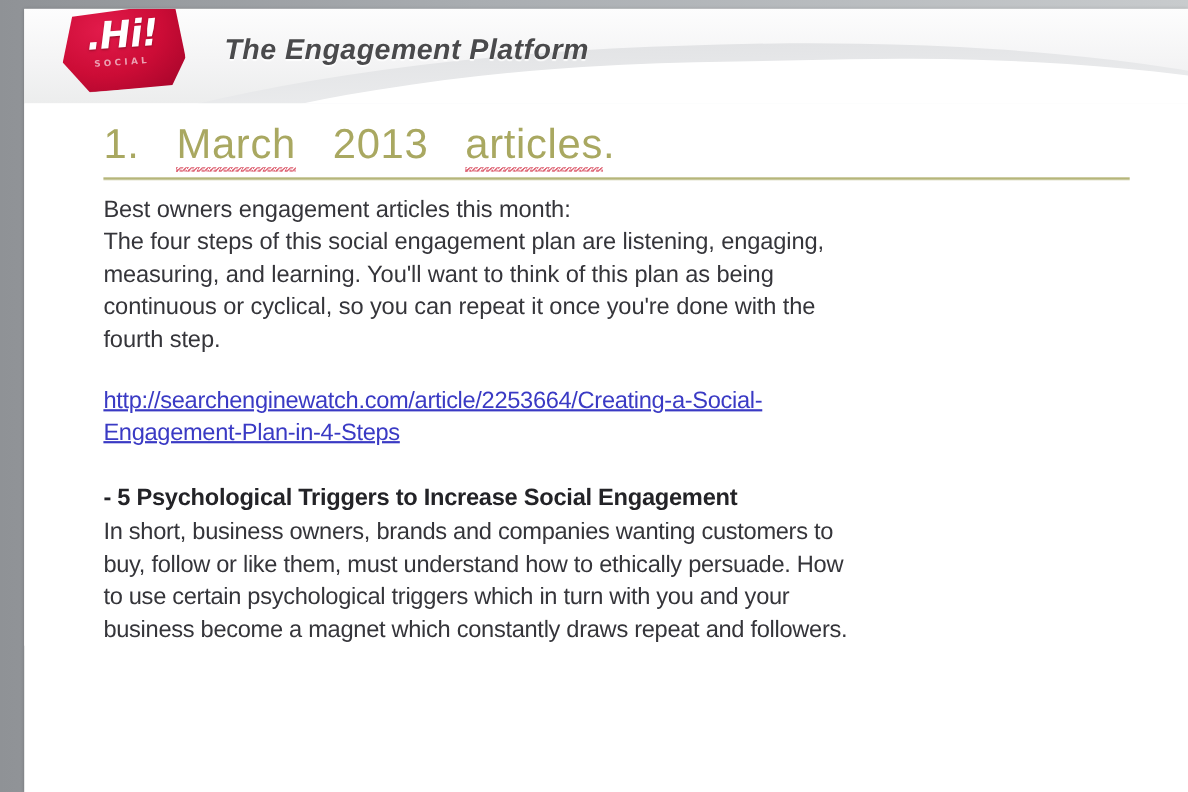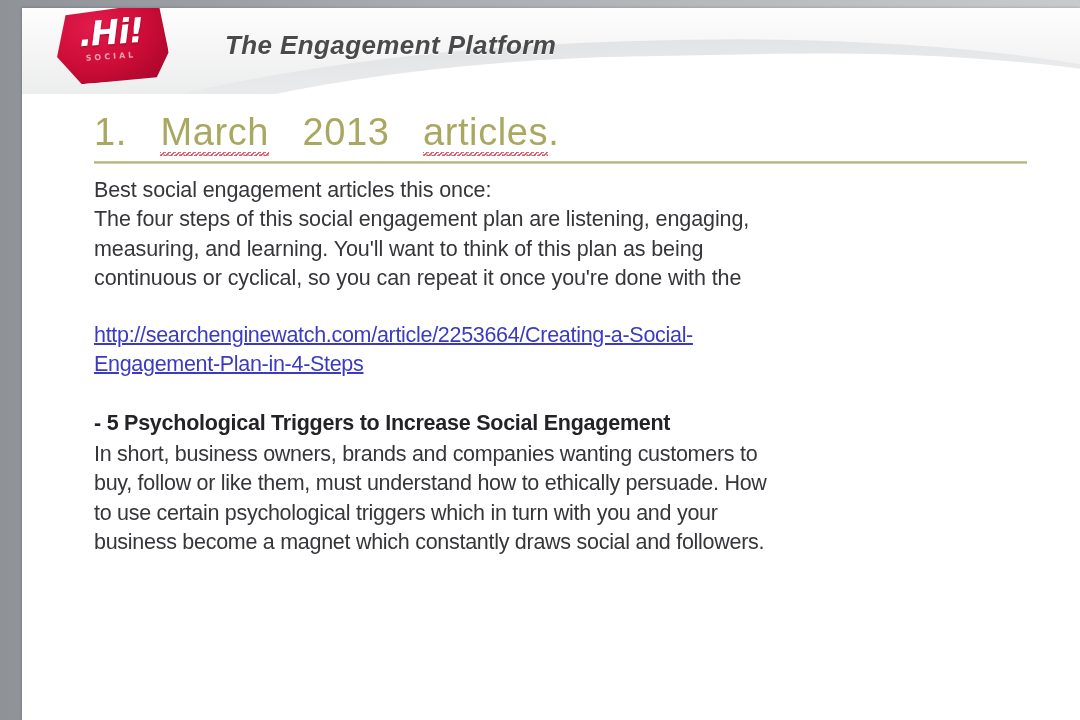--- a/index.html
+++ b/index.html
@@ -82,21 +82,21 @@
     text-align:center;
     color:#f0b9c6;
     font-family:"DejaVu Sans", sans-serif;
     font-weight:bold;
     font-size:8px; letter-spacing:3px;
     transform:rotate(-4deg);
     opacity:.85;
   }
 
   #tagline {
-    position:absolute; left:203px; top:22px;
+    position:absolute; left:182px; top:22px;
     z-index:5;
     font-family:"Liberation Sans", sans-serif;
     font-weight:bold; font-style:italic;
     font-size:26px; letter-spacing:.4px;
     color:#4a4a4c;
     text-shadow:0 1px 1px rgba(255,255,255,.9);
   }
 
   
   #content {
@@ -223,36 +223,37 @@
         <span class="sp-err">March</span>
         <span>&nbsp;</span>
         <span>2013</span>
         <span>&nbsp;</span>
         <span class="sp-err">articles</span><span>.</span>
       </div>
 
       <div id="title-rule"></div>
 
       <div class="body-block">
-        <div class="line">Best social engagement articles this once:</div>
+        <div class="line">Best owners engagement articles this month:</div>
         <div class="line">The four steps of this social engagement plan are listening, engaging,</div>
         <div class="line">measuring, and learning. You'll want to think of this plan as being</div>
         <div class="line">continuous or cyclical, so you can repeat it once you're done with the</div>
+        <div class="line">fourth step.</div>
       </div>
 
       <div id="link-block">
         <a class="line" href="#">http://searchenginewatch.com/article/2253664/Creating-a-Social-</a>
         <a class="line" href="#">Engagement-Plan-in-4-Steps</a>
       </div>
 
       <div id="block2">
         <div class="hd">- 5 Psychological Triggers to Increase Social Engagement</div>
         <div class="para">
           <div class="line">In short, business owners, brands and companies wanting customers to</div>
           <div class="line">buy, follow or like  them, must understand how to ethically persuade. How</div>
           <div class="line">to use certain psychological triggers  which in turn with you and your</div>
-          <div class="line">business become a magnet which constantly draws social and followers.</div>
+          <div class="line">business become a magnet which constantly draws repeat and followers.</div>
         </div>
       </div>
 
     </div>
   </div>
 </div>
 
 </body></html>

